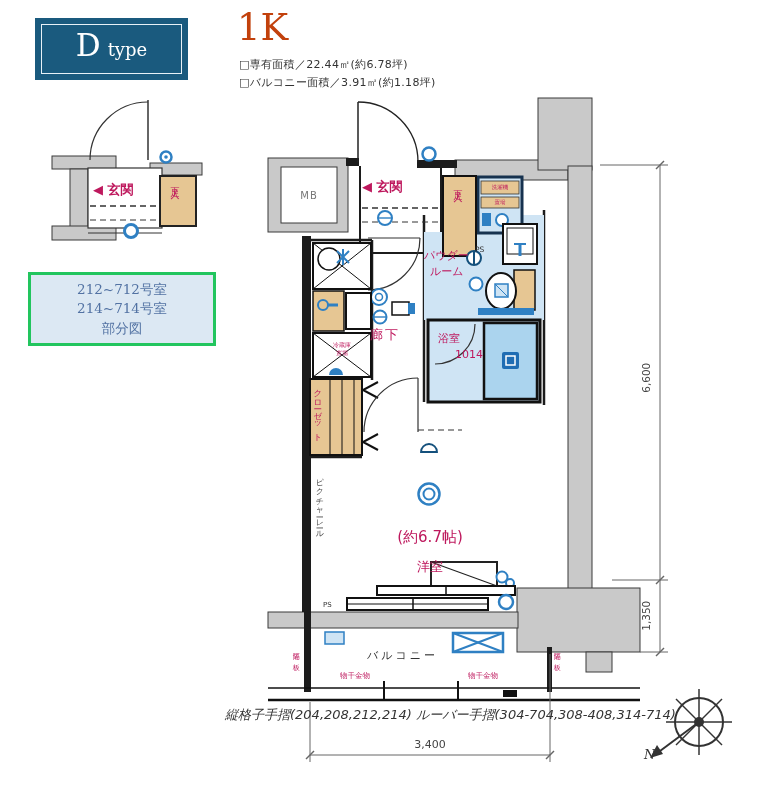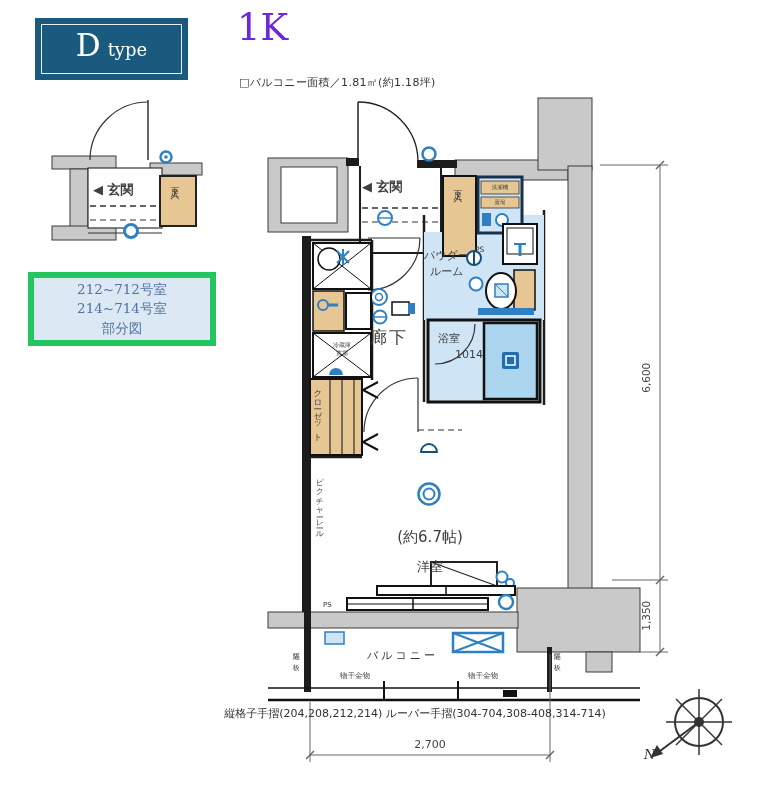--- a/index.html
+++ b/index.html
@@ -1,34 +1,34 @@
 <!DOCTYPE html>
 <html><head>
 <meta charset="utf-8">
 <style>
   html,body{margin:0;padding:0;background:#ffffff;}
   .page{position:relative;width:776px;height:800px;background:#fff;overflow:hidden;
         font-family:"DejaVu Sans",sans-serif;}
   svg.plan{position:absolute;left:0;top:0;z-index:1;}
-  .lbl{position:absolute;z-index:3;color:#404040;white-space:nowrap;line-height:1.1;
+  .lbl{position:absolute;z-index:3;color:#be185d;white-space:nowrap;line-height:1.1;
        font-family:"DejaVu Sans",sans-serif;}
   .v{writing-mode:vertical-rl;text-orientation:upright;letter-spacing:1px;}
   .ctr{text-align:center;}
   .typebox{position:absolute;left:35px;top:18px;width:153px;height:62px;background:#1a5a7e;
            z-index:2;display:flex;align-items:baseline;justify-content:center;gap:7px;
            box-sizing:border-box;padding-top:12px;}
   .typebox .inner-border{position:absolute;left:6px;top:6px;right:6px;bottom:6px;
            border:1.5px solid #e8f1f7;}
   .typebox .d{color:#fff;font-family:"DejaVu Serif",serif;font-size:31px;line-height:1;}
   .typebox .t{color:#fff;font-family:"DejaVu Serif",serif;font-size:18px;line-height:1;}
   .h1k{position:absolute;left:237px;top:6px;font-family:"DejaVu Serif",serif;
-       font-size:37px;color:#6d28d9;z-index:2;}
+       font-size:37px;color:#c2410c;z-index:2;}
   .areal{position:absolute;left:239px;font-size:11px;color:#333;letter-spacing:0.3px;z-index:2;}
   .notebox{position:absolute;left:28px;top:272px;width:188px;height:74px;background:#dce8f3;
-           border:6px solid #22c55e;box-sizing:border-box;z-index:2;display:flex;flex-direction:column;
+           border:3px solid #22c55e;box-sizing:border-box;z-index:2;display:flex;flex-direction:column;
            align-items:center;justify-content:center;font-family:"DejaVu Serif",serif;
            font-size:13.5px;color:#5272a3;line-height:1.45;}
 </style>
 </head>
 <body>
 
 <div class="page">
 
 <svg class="plan" width="776" height="800" viewBox="0 0 776 800">
 
@@ -244,55 +244,57 @@
     <polygon points="650,758 663,754 657,745" fill="#333"></polygon>
   </g>
 </svg>
 
 <div class="typebox">
   <div class="inner-border"></div>
   <span class="d">D</span>
   <span class="t">type</span>
 </div>
 <div class="h1k">1K</div>
-<div class="areal" style="top:75px;">□バルコニー面積／1.81㎡(約1.18坪)</div>
+<div class="areal" style="top:57px;">□専有面積／22.44㎡(約6.78坪)</div>
+<div class="areal" style="top:75px;">□バルコニー面積／3.91㎡(約1.18坪)</div>
 
 <div class="lbl" style="left:93px;top:183px;font-size:13px;font-weight:bold;">◀ 玄関</div>
 <div class="lbl v" style="left:169px;top:180px;font-size:9px;">下足入</div>
 
 <div class="notebox">
   <div>212~712号室</div>
   <div>214~714号室</div>
   <div>部分図</div>
 </div>
 
+<div class="lbl" style="left:281px;top:167px;width:56px;height:56px;display:flex;align-items:center;justify-content:center;font-size:10px;color:#777;letter-spacing:1px;">MB</div>
 <div class="lbl" style="left:362px;top:180px;font-size:13px;font-weight:bold;">◀ 玄関</div>
 <div class="lbl v" style="left:452px;top:183px;font-size:9px;">下足入</div>
 <div class="lbl ctr" style="left:481px;top:184px;width:38px;font-size:5.5px;">洗濯機</div>
 <div class="lbl ctr" style="left:481px;top:199px;width:38px;font-size:5.5px;">置場</div>
 <div class="lbl" style="left:475px;top:246px;font-size:7.5px;color:#333;">PS</div>
 <div class="lbl" style="left:424px;top:250px;font-size:11px;">パウダー</div>
 <div class="lbl" style="left:430px;top:266px;font-size:11px;">ルーム</div>
 <div class="lbl" style="left:438px;top:333px;font-size:11px;">浴室</div>
 <div class="lbl" style="left:455px;top:349px;font-size:11px;">1014</div>
-<div class="lbl" style="left:370px;top:328px;font-size:17px;letter-spacing:2px;">廊下</div>
+<div class="lbl" style="left:370px;top:328px;font-size:13px;letter-spacing:2px;">廊下</div>
 <div class="lbl ctr" style="left:322px;top:342px;width:40px;font-size:6px;">冷蔵庫</div>
 <div class="lbl ctr" style="left:322px;top:350px;width:40px;font-size:6px;">置場</div>
 <div class="lbl v" style="left:313px;top:383px;font-size:8.5px;">クローゼット</div>
 <div class="lbl v" style="left:314px;top:472px;font-size:8px;color:#444;">ピクチャーレール</div>
 <div class="lbl ctr" style="left:400px;top:512px;width:60px;font-size:13px;margin-top:48px;">洋室</div>
 <div class="lbl ctr" style="left:395px;top:529px;width:70px;font-size:15px;">(約6.7帖)</div>
 <div class="lbl" style="left:323px;top:602px;font-size:7px;color:#333;">PS</div>
 <div class="lbl" style="left:367px;top:650px;font-size:11px;letter-spacing:3px;color:#333;">バルコニー</div>
 <div class="lbl" style="left:340px;top:672px;font-size:7.5px;">物干金物</div>
 <div class="lbl" style="left:468px;top:672px;font-size:7.5px;">物干金物</div>
 <div class="lbl v" style="left:291px;top:648px;font-size:7px;">隔て板</div>
 <div class="lbl v" style="left:552px;top:648px;font-size:7px;">隔て板</div>
 
 <div class="lbl" style="left:632px;top:372px;font-size:10.5px;color:#444;transform:rotate(-90deg);transform-origin:center;">6,600</div>
 <div class="lbl" style="left:632px;top:610px;font-size:10.5px;color:#444;transform:rotate(-90deg);transform-origin:center;">1,350</div>
-<div class="lbl ctr" style="left:330px;top:739px;width:200px;font-size:11px;color:#444;">2,700</div>
-
-<div class="lbl ctr" style="left:215px;top:708px;width:400px;font-size:11px;color:#333;">縦格子手摺(204,208,212,214) ルーバー手摺(304-704,308-408,314-714)</div>
+<div class="lbl ctr" style="left:330px;top:739px;width:200px;font-size:11px;color:#444;">3,400</div>
+
+<div class="lbl ctr" style="left:225px;top:708px;width:400px;font-size:13px;color:#333;font-style:italic;">縦格子手摺(204,208,212,214) ルーバー手摺(304-704,308-408,314-714)</div>
 
 <div class="lbl" style="left:644px;top:748px;font-size:13px;font-style:italic;font-family:'DejaVu Serif',serif;color:#333;">N</div>
 
 </div>
 
 </body></html>

